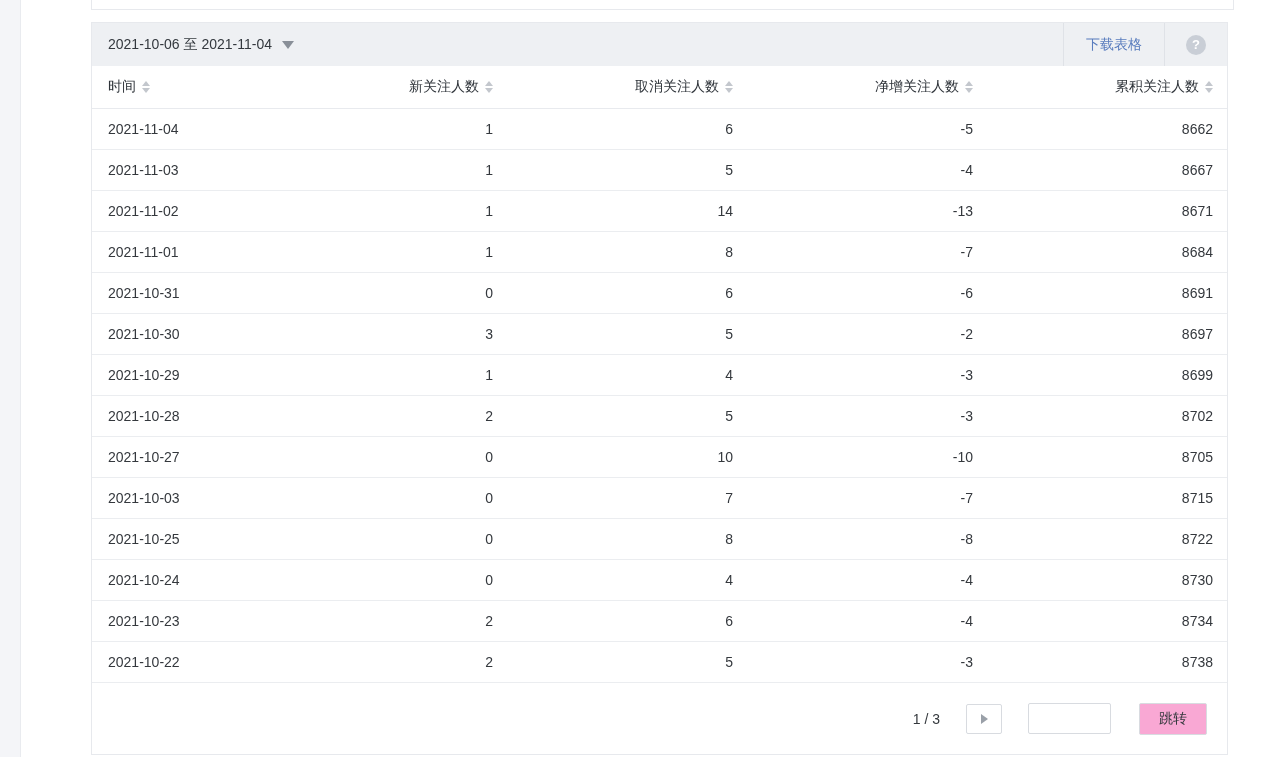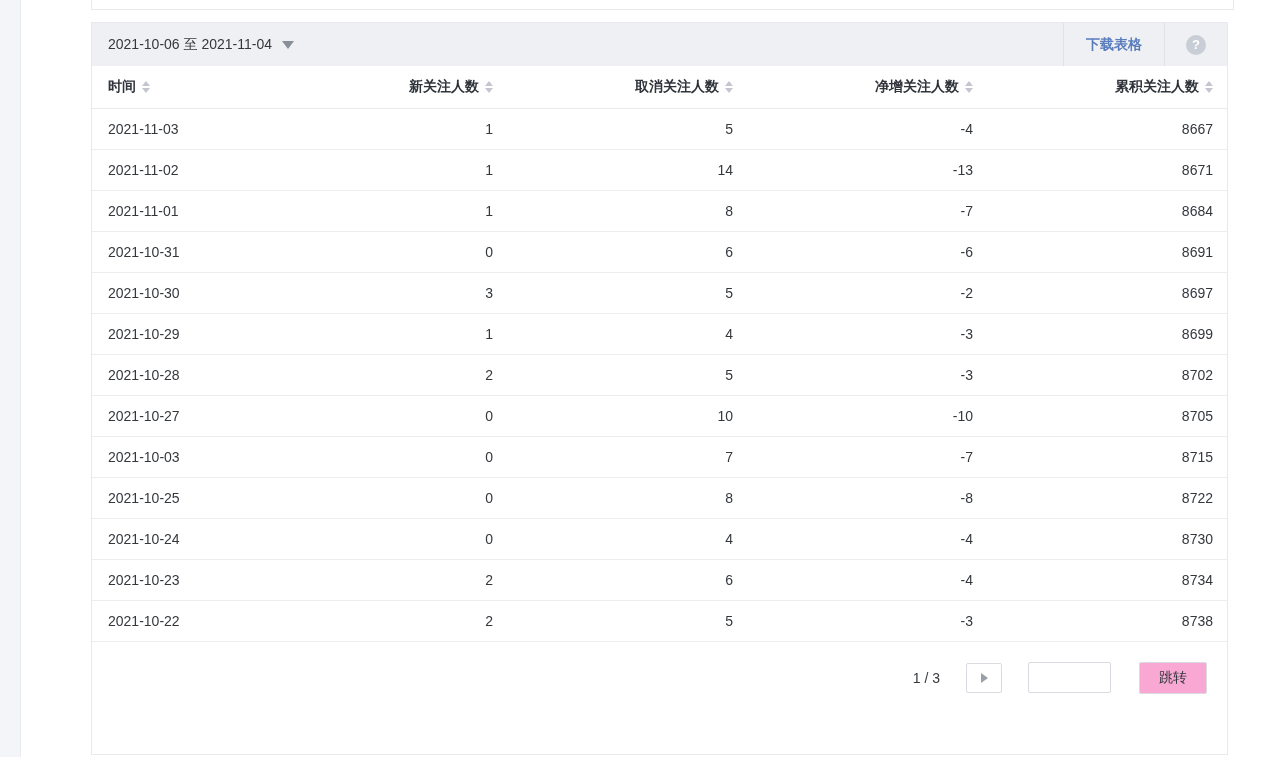--- a/index.html
+++ b/index.html
@@ -68,21 +68,21 @@
     line-height:1;
   }
   
   table.data-table {
     width:1135px;
     border-collapse:collapse;
     table-layout:fixed;
   }
   .data-table th {
     height:42px;
-    font-weight:bold;
+    font-weight:normal;
     font-size:14px;
     color:#2f343a;
     border-bottom:1px solid #e8eaee;
     white-space:nowrap;
     cursor:pointer;
   }
   .data-table td {
     height:41px;
     font-size:14px;
     color:#34383d;
@@ -150,21 +150,21 @@
 
 <div class="card">
 
   <div class="card-header">
     <div class="date-range">
       <span>2021-10-06 至 2021-11-04</span>
       <span class="caret-down"></span>
     </div>
     <div class="flex-spacer"></div>
     <div class="v-divider"></div>
-    <div class="download-btn" style="color:#5a7dbe;font-weight:bold;">下载表格</div>
+    <div class="download-btn" style="color:#5a7dbe;">下载表格</div>
     <div class="v-divider"></div>
     <div class="help-wrap">
       <span class="help-icon">?</span>
     </div>
   </div>
 
   <table class="data-table">
     <colgroup>
       <col style="width:175px">
       <col style="width:240px">
@@ -201,20 +201,27 @@
         <th class="c-right">
           <span>累积关注人数</span><span class="sort">
               <span class="up"></span>
               <span class="down"></span>
             </span>
         </th>
       </tr>
     </thead>
     <tbody>
         <tr>
+          <td class="c-left">2021-11-04</td>
+          <td class="c-right">1</td>
+          <td class="c-right">6</td>
+          <td class="c-right">-5</td>
+          <td class="c-right">8662</td>
+        </tr>
+        <tr>
           <td class="c-left">2021-11-03</td>
           <td class="c-right">1</td>
           <td class="c-right">5</td>
           <td class="c-right">-4</td>
           <td class="c-right">8667</td>
         </tr>
         <tr>
           <td class="c-left">2021-11-02</td>
           <td class="c-right">1</td>
           <td class="c-right">14</td>

